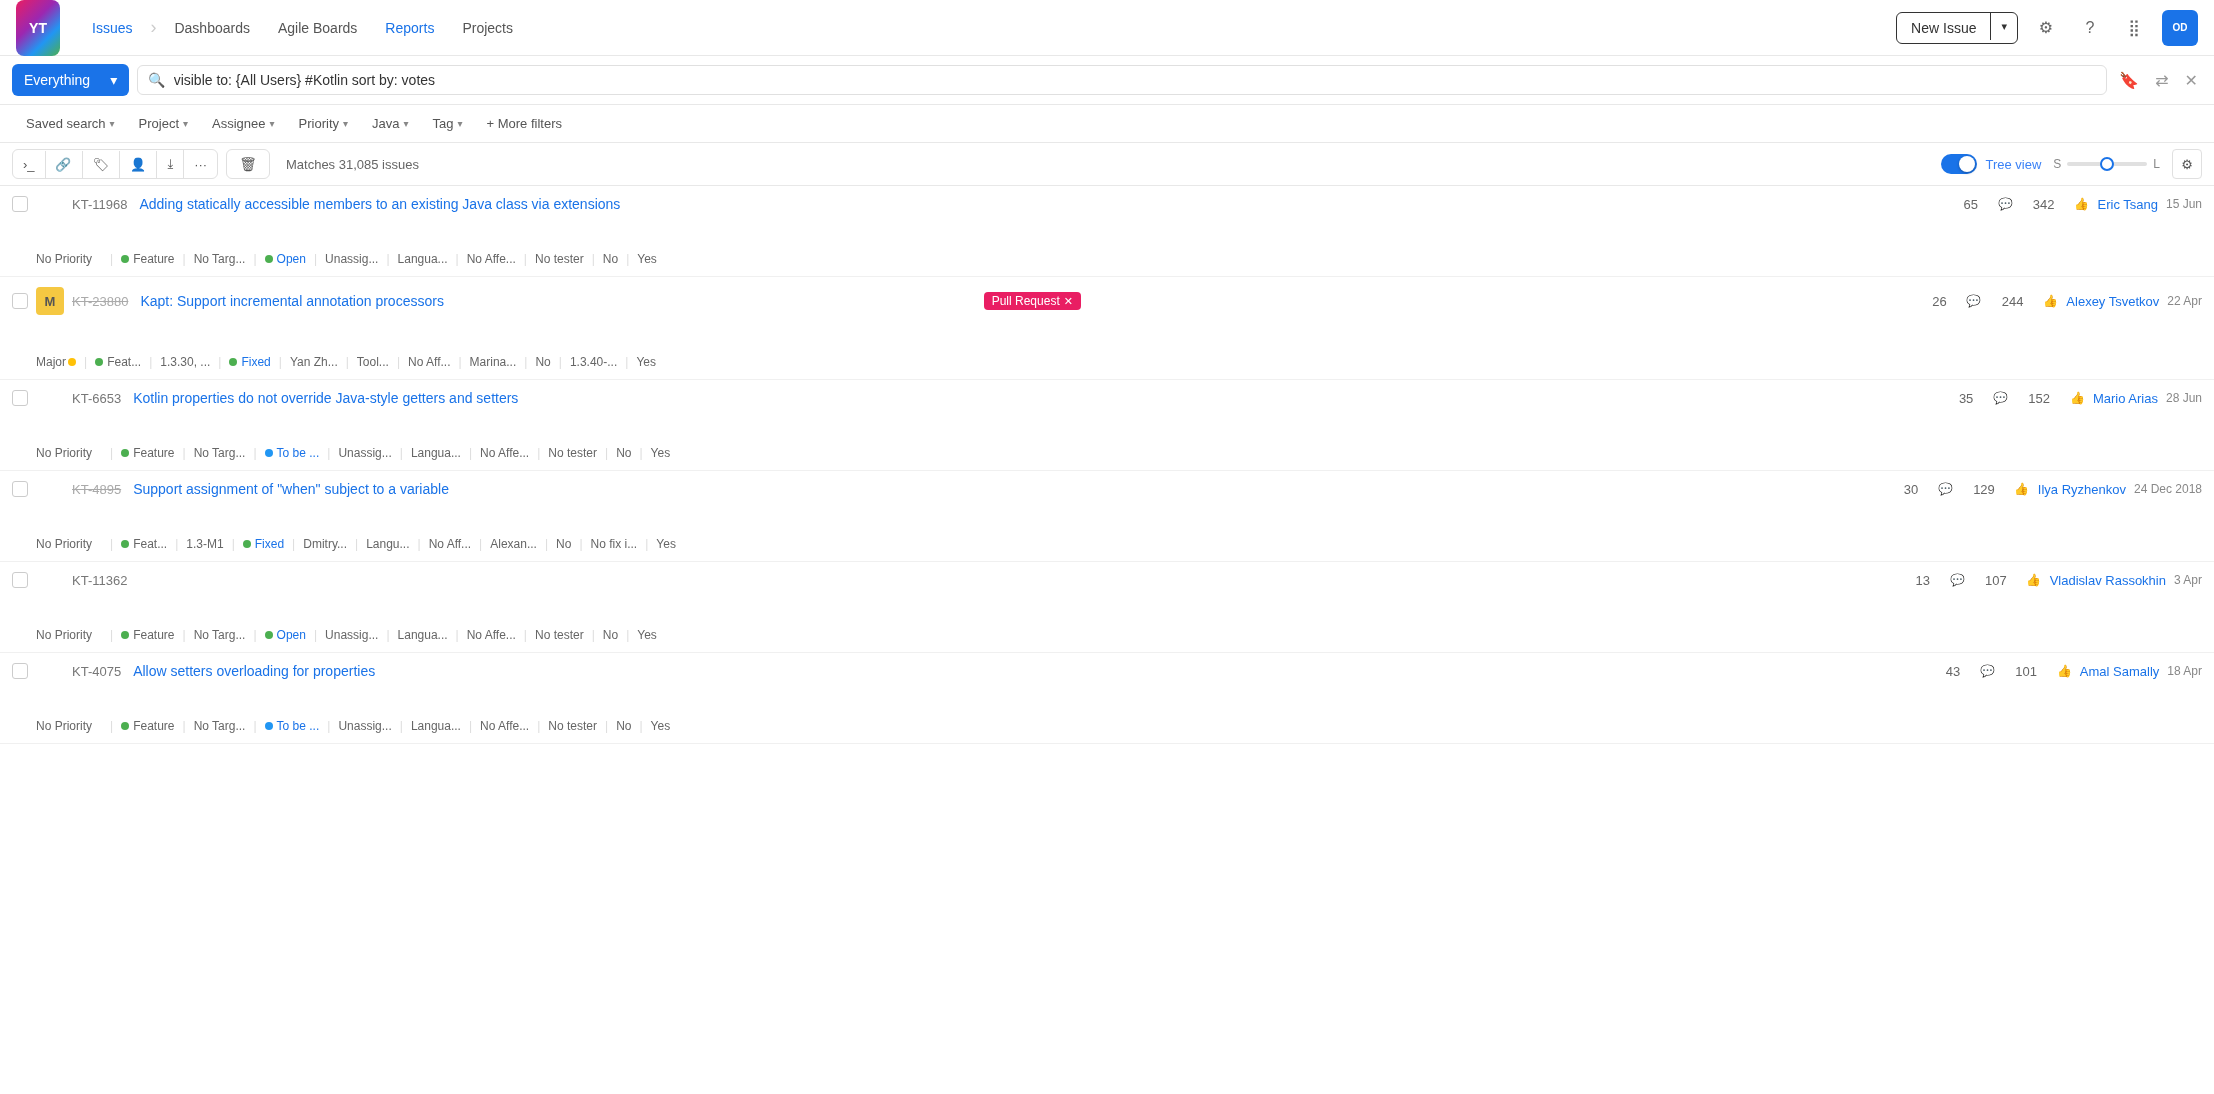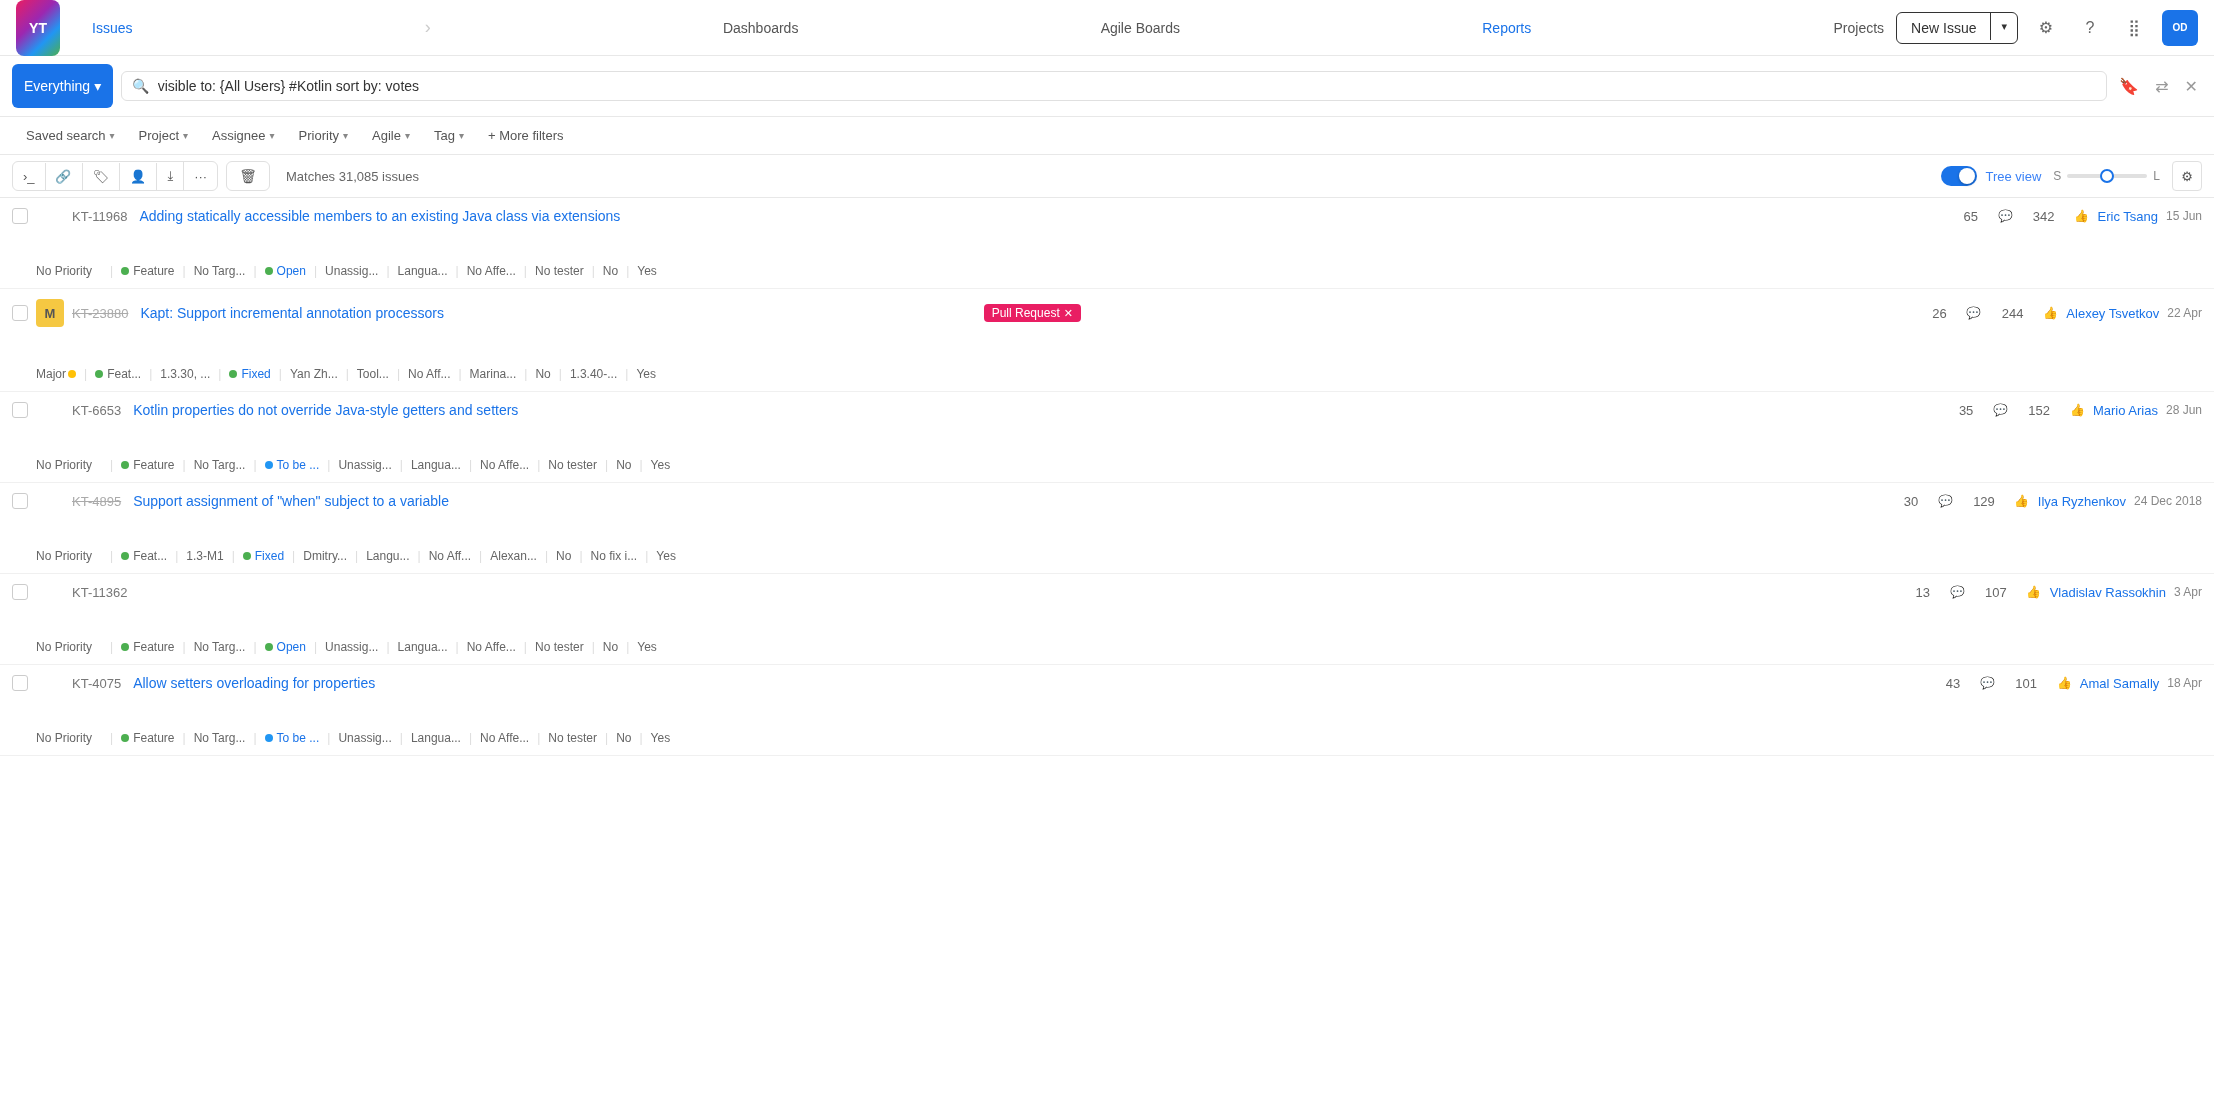--- a/index.html
+++ b/index.html
@@ -10,21 +10,21 @@
       display: flex; align-items: center; padding: 0 16px; height: 56px;
       border-bottom: 1px solid #e8e8e8; background: #fff;
     }
     .logo-area { display: flex; align-items: center; margin-right: 20px; }
     .logo-box {
       width: 44px; height: 56px; border-radius: 8px;
       background: linear-gradient(135deg, #e91e63 0%, #9c27b0 40%, #2196f3 70%, #4caf50 100%);
       display: flex; align-items: center; justify-content: center;
       color: #fff; font-weight: 700; font-size: 14px;
     }
-    .nav-links { display: flex; align-items: center; gap: 4px; flex: 1; justify-content: space-between; }
+    .nav-links { display: flex; align-items: center; gap: 4px; flex: 1; }
     .nav-item { padding: 6px 12px; color: #555; cursor: pointer; text-decoration: none; font-size: 14px; border-radius: 4px; }
     .nav-item.active { color: #1a73e8; }
     .nav-divider { color: #ccc; margin: 0 2px; font-size: 18px; }
     .nav-right { display: flex; align-items: center; gap: 12px; margin-left: auto; }
     .new-issue-btn {
       display: flex; align-items: flex-start; border: 1.5px solid #333; border-radius: 6px;
       overflow: hidden; cursor: pointer;
     }
     .new-issue-main { padding: 7px 14px; font-size: 14px; font-weight: 500; color: #333; }
     .new-issue-arrow { padding: 7px 10px; border-left: 1.5px solid #333; color: #333; font-size: 11px; }
@@ -34,22 +34,22 @@
       display: flex; align-items: center; justify-content: center;
       color: #fff; font-weight: 700; font-size: 10px; cursor: pointer;
     }
 
     
     .search-bar {
       display: flex; align-items: center; padding: 8px 12px; border-bottom: 1px solid #e8e8e8;
       background: #fff; gap: 8px;
     }
     .everything-btn {
-      display: flex; align-items: center; gap: 4px; background: #1a73e8; color: #fff;
-      padding: 14px 12px; border-radius: 6px; cursor: pointer; font-size: 14px; font-weight: 500;
+      display: flex; align-items: center; gap: 20px; background: #1a73e8; color: #fff;
+      padding: 8px 12px; border-radius: 6px; cursor: pointer; font-size: 14px; font-weight: 500;
       white-space: nowrap;
     }
     .search-input-wrapper {
       flex: 1; display: flex; align-items: center; border: 1px solid #e0e0e0;
       border-radius: 6px; padding: 6px 10px; gap: 8px; background: #fff;
     }
     .search-icon { color: #999; font-size: 14px; }
     .search-input { border: none; outline: none; flex: 1; font-size: 14px; color: #333; }
     .search-actions { display: flex; align-items: center; gap: 8px; }
     .search-action-icon { color: #999; cursor: pointer; font-size: 16px; padding: 4px; }
@@ -195,21 +195,21 @@
   </div>
   <div class="filter-btn">
     <span>Assignee</span>
     <span class="filter-chevron">▾</span>
   </div>
   <div class="filter-btn">
     <span>Priority</span>
     <span class="filter-chevron">▾</span>
   </div>
   <div class="filter-btn">
-    <span>Agile</span>
+    <span>Java</span>
     <span class="filter-chevron">▾</span>
   </div>
   <div class="filter-btn">
     <span>Tag</span>
     <span class="filter-chevron">▾</span>
   </div>
   <div class="filter-btn">
     <span>+ More filters</span>
   </div>
 </div>

